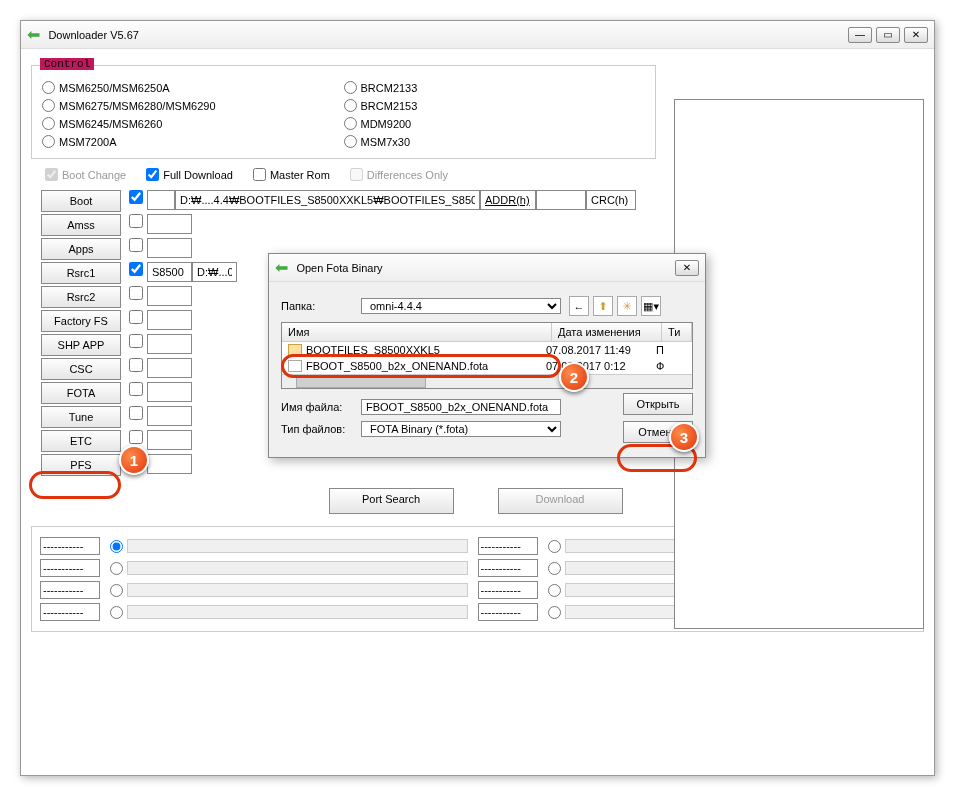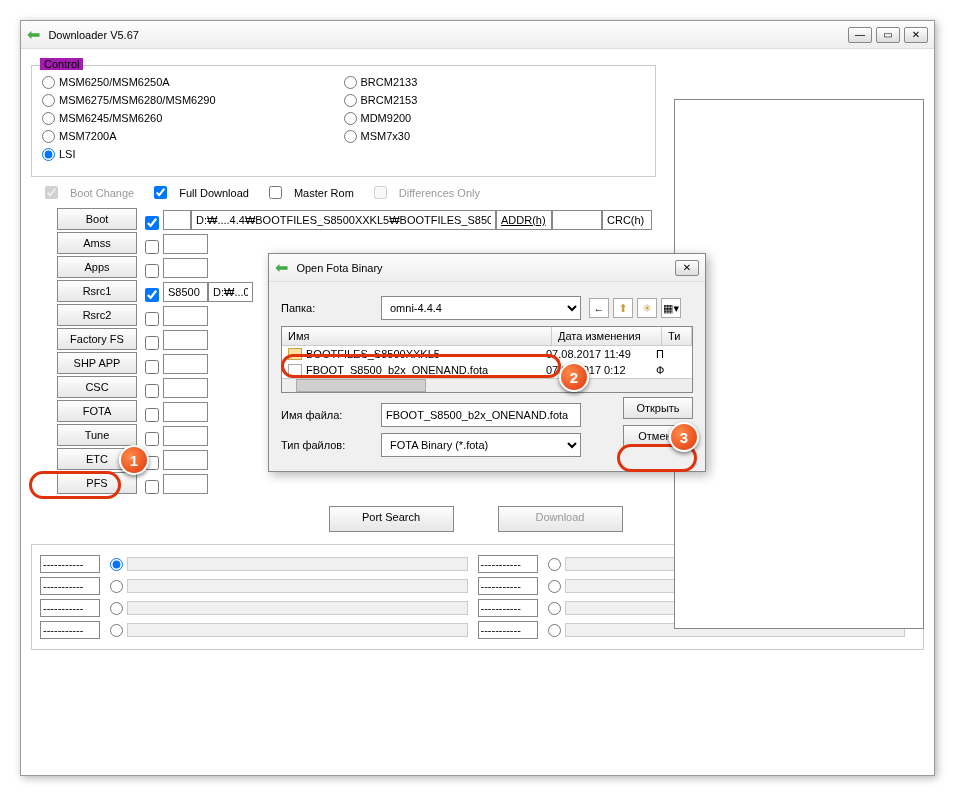--- a/index.html
+++ b/index.html
@@ -4,29 +4,29 @@
 <style>
 * { box-sizing: border-box; font-family: Tahoma, sans-serif; font-size: 11px; }
 body { margin: 0; background: #fff; padding: 20px; }
 .window { width: 915px; height: 756px; border: 1px solid #999; background: #fff; box-shadow: 2px 2px 8px rgba(0,0,0,0.3); position: relative; }
 .titlebar { height: 28px; background: linear-gradient(to bottom, #fdfdfd, #eee); border-bottom: 1px solid #ddd; display: flex; align-items: center; padding: 0 6px; }
 .titlebar .back-arrow { color: #4a4; font-size: 16px; margin-right: 8px; }
 .titlebar .title { flex: 1; }
 .winbtn { width: 24px; height: 16px; border: 1px solid #888; border-radius: 2px; margin-left: 4px; display: flex; align-items: center; justify-content: center; background: linear-gradient(to bottom,#fff,#ddd); font-size: 10px; }
 .body { padding: 10px; position: relative; }
 .groupbox { border: 1px solid #ccc; margin: 6px 0; padding: 10px; position: relative; }
-.groupbox .legend { position: absolute; top: -8px; left: 8px; background: #a21caf; padding: 0 4px; }
+.groupbox .legend { position: absolute; top: -8px; left: 8px; background: #be185d; padding: 0 4px; font-family: Liberation Mono, monospace; }
 .radios { display: flex; }
 .radio-col { flex: 1; }
-.radio-item { display: flex; align-items: flex-start; height: 18px; }
+.radio-item { display: flex; align-items: flex-end; height: 18px; }
 .radio-item input { margin: 0 4px 0 0; }
 .opts { display: flex; align-items: center; margin: 6px 0 6px 10px; }
-.opts label { display: flex; align-items: center; margin-right: 16px; gap: 8px; }
+.opts label { display: flex; align-items: center; margin-right: 16px; }
 .opts input { margin-right: 4px; }
-.row { display: flex; align-items: flex-end; margin: 2px 16px; }
+.row { display: flex; align-items: flex-start; margin: 2px 0; }
 .btn { width: 86px; height: 22px; border: 1px solid #888; background: linear-gradient(to bottom,#fefefe,#e6e6e6); text-align: center; line-height: 20px; margin-right: 4px; cursor: pointer; }
 .btn.dim { color: #999; }
 .chk { width: 14px; height: 14px; margin: 0 4px; }
 .txt { height: 20px; border: 1px solid #888; padding: 0 4px; background: #fff; }
 .firmware { margin-left: 10px; }
 .firmware .row .btn { width: 80px; }
 .firmware .row .txt.short { width: 45px; }
 .bottom-btns { display: flex; justify-content: center; gap: 40px; margin: 12px 0; }
 .bottom-btns .btn { width: 125px; height: 26px; }
 .progress { border: 1px solid #ccc; padding: 8px; display: flex; flex-wrap: wrap; }
@@ -37,21 +37,21 @@
 .side-panel { position: absolute; right: 10px; top: 50px; width: 250px; height: 530px; border: 1px solid #888; background: #fff; }
 .ring { position: absolute; width: 30px; height: 30px; border-radius: 50%; background: radial-gradient(circle at 35% 35%, #ff8c4a, #e0330c); color: #fff; font-weight: bold; font-size: 15px; display: flex; align-items: center; justify-content: center; border: 2px solid #fff; box-shadow: 0 2px 4px rgba(0,0,0,0.5); z-index: 100; }
 .red-oval { position: absolute; border: 3px solid #e0330c; border-radius: 14px; z-index: 99; }
 
 
 .dialog { position: absolute; left: 247px; top: 232px; width: 438px; border: 1px solid #888; background: #f0f0f0; box-shadow: 3px 3px 10px rgba(0,0,0,0.3); z-index: 50; }
 .dialog .titlebar { background: linear-gradient(to bottom,#fdfdfd,#eee); }
 .dialog .dbody { padding: 8px 12px; }
 .drow { display: flex; align-items: center; margin: 6px 0; }
 .drow .lbl { width: 80px; }
-.drow select, .drow input[type=text] { flex: 1; height: 24px; border: 1px solid #888; background: #fff; padding: 0 4px; max-width: 200px; margin-left: 20px; }
+.drow select, .drow input[type=text] { flex: 1; height: 16px; border: 1px solid #888; background: #fff; padding: 0 4px; max-width: 200px; }
 .nav-icons { display: flex; gap: 4px; margin-left: 8px; }
 .nav-icons span { width: 20px; height: 20px; border: 1px solid #aaa; display: flex; align-items: center; justify-content: center; background: #fff; }
 .filelist { background: #fff; border: 1px solid #888; margin: 4px 0; }
 .filelist .hdr { display: flex; background: linear-gradient(to bottom,#fefefe,#e8e8e8); border-bottom: 1px solid #ccc; align-items: flex-end; }
 .filelist .hdr div { padding: 3px 6px; border-right: 1px solid #ccc; }
 .col-name { flex: 1; }
 .col-date { width: 110px; }
 .col-type { width: 30px; }
 .filelist .frow { display: flex; padding: 2px 6px; align-items: center; }
 .filelist .frow .ficon { width: 14px; height: 12px; background: #ffe09e; border: 1px solid #c9a044; margin-right: 4px; }
@@ -90,24 +90,20 @@
               <span>MSM6275/MSM6280/MSM6290</span>
             </div>
             <div class="radio-item">
               <input type="radio" name="chipset" style="">
               <span>MSM6245/MSM6260</span>
             </div>
             <div class="radio-item">
               <input type="radio" name="chipset" style="">
               <span>MSM7200A</span>
             </div>
-            <div class="radio-item">
-              <input type="radio" name="chipset" checked="" style="">
-              <span>LSI</span>
-            </div>
           </div>
         <div class="radio-col" id="radio-right">
             <div class="radio-item">
               <input type="radio" name="chipset" style="">
               <span>BRCM2133</span>
             </div>
             <div class="radio-item">
               <input type="radio" name="chipset" style="">
               <span>BRCM2153</span>
             </div>

